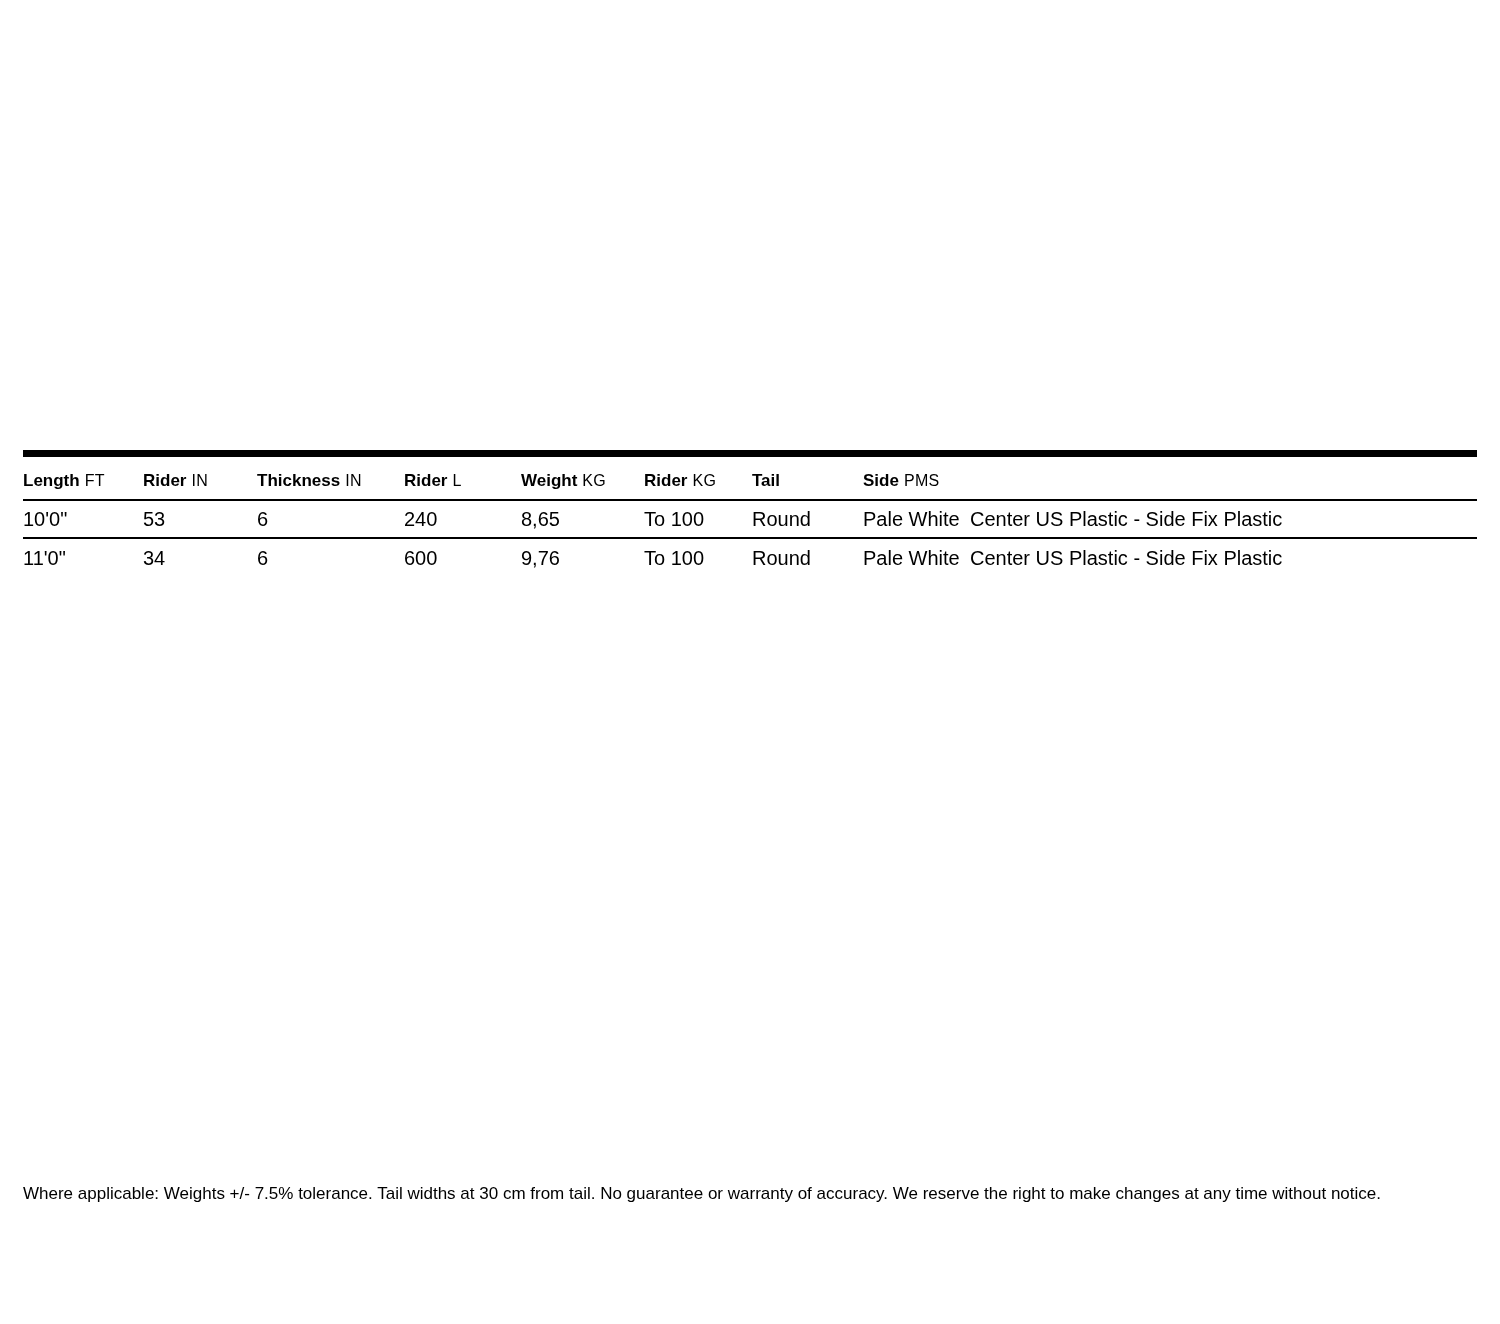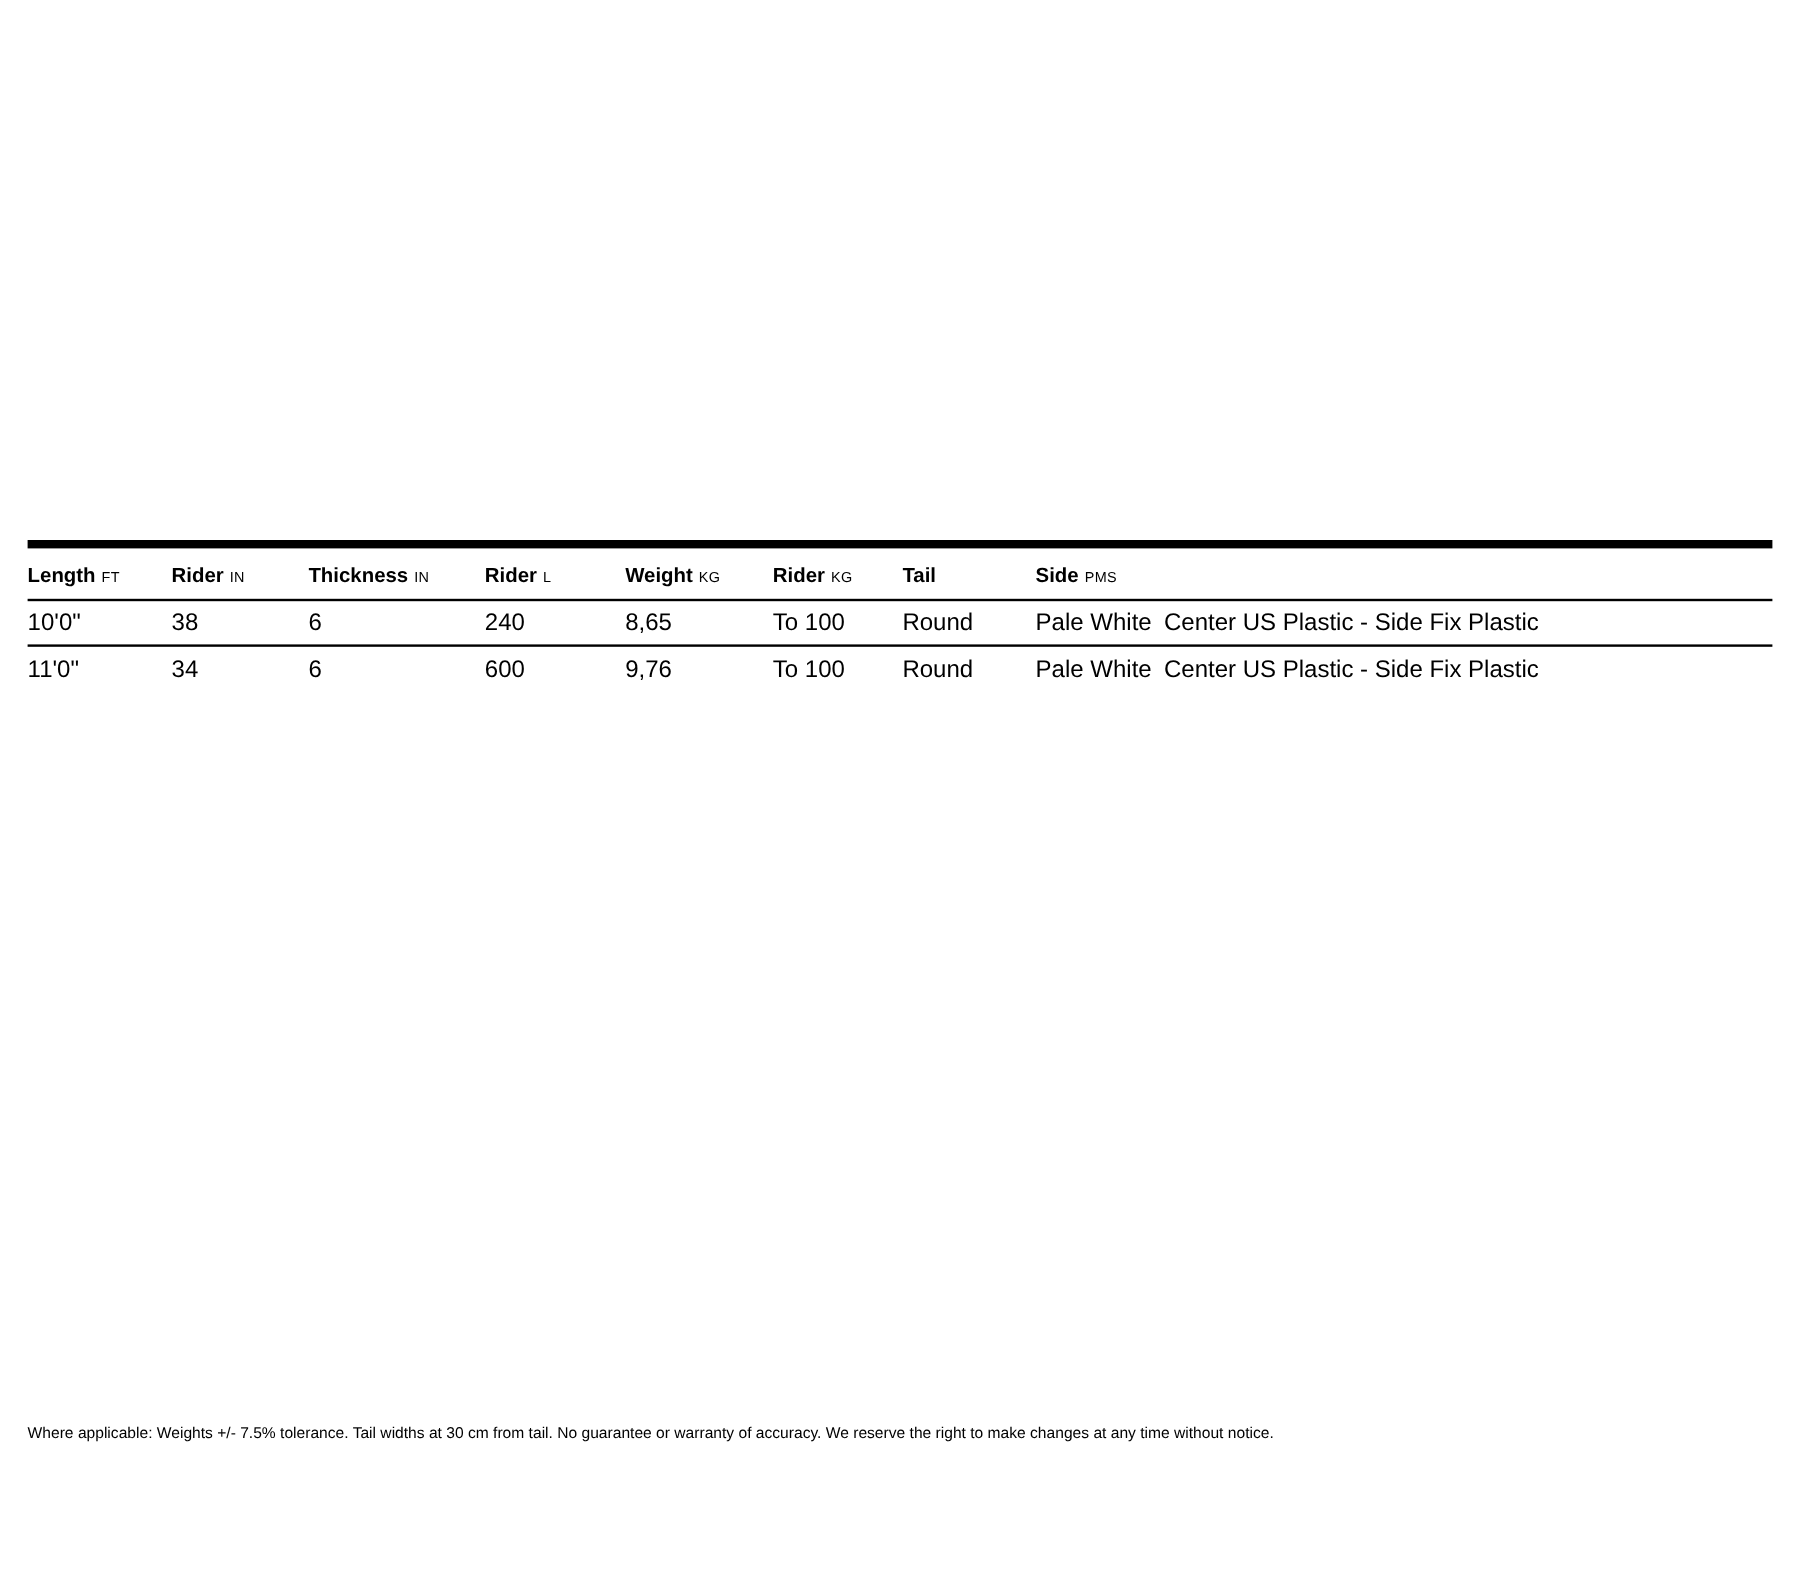--- a/index.html
+++ b/index.html
@@ -47,28 +47,28 @@
     font-weight: normal;
     white-space: nowrap;
     overflow: hidden;
   }
   .cell.th .lbl {
     font-weight: bold;
     font-size: 17px;
   }
   .cell.th .unit {
     font-weight: normal;
-    font-size: 12px;
+    font-size: 16px;
     margin-left: 5px;
     letter-spacing: 0.3px;
   }
   .footnote {
     position: absolute;
     left: 23px; top: 1186px;
-    font-size: 13px;
+    font-size: 17px;
     line-height: 16px;
     white-space: nowrap;
   }
 </style>
 </head>
 <body>
 
 <div class="sheet">
 
   <div class="thick-rule"></div>
@@ -96,21 +96,21 @@
     <div class="cell th">
       <span class="lbl">Tail</span><span class="unit"></span>
     </div>
     <div class="cell th">
       <span class="lbl">Side</span><span class="unit">PMS</span>
     </div>
   </div>
 
   <div class="trow body sep">
     <div class="cell">10'0"</div>
-    <div class="cell">38</div>
+    <div class="cell">53</div>
     <div class="cell">6</div>
     <div class="cell">240</div>
     <div class="cell">8,65</div>
     <div class="cell">To 100</div>
     <div class="cell">Round</div>
     <div class="cell">Pale White</div>
     <div class="cell">Center US Plastic - Side Fix Plastic</div>
   </div>
 
   <div class="trow body">

